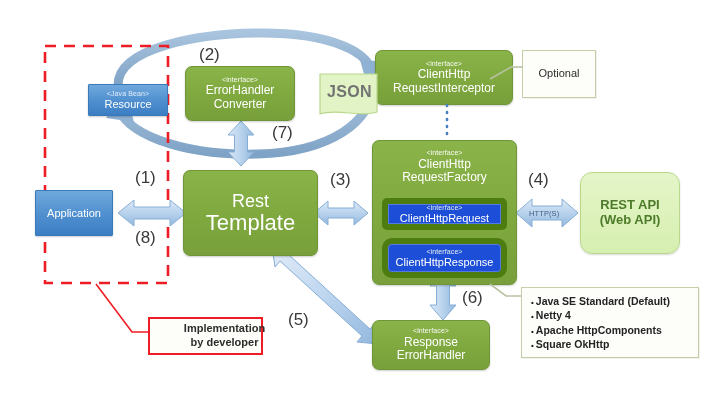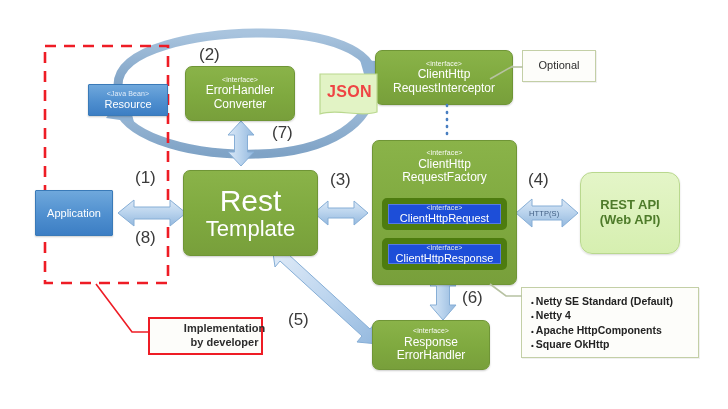--- a/index.html
+++ b/index.html
@@ -43,21 +43,21 @@
 
   .listbox{position:absolute;box-sizing:border-box;background:#fdfdfa;
            border:1px solid #c3cfa6;box-shadow:1px 1px 0 rgba(0,0,0,.06);
            padding:6px 8px 6px 9px;}
   .listbox .li{font-size:10.5px;font-weight:bold;color:#232323;line-height:1.38;
                white-space:nowrap;}
   .listbox .li::before{content:"\2022";font-size:8px;vertical-align:middle;margin-right:2px;}
 
   .step{position:absolute;font-size:17px;color:#3a3a3a;font-family:"Liberation Sans",sans-serif;}
 
-  .jsontxt{position:absolute;font-size:16px;font-weight:bold;color:#ef4444;
+  .jsontxt{position:absolute;font-size:16px;font-weight:bold;color:#737373;
            letter-spacing:.3px;}
   .httptxt{position:absolute;font-size:7.5px;color:#3f5d82;letter-spacing:.1px;}
 
   svg.layer{position:absolute;left:0;top:0;width:728px;height:409px;}
   .l-back{z-index:1}
   .l-mid{z-index:3}
   .l-front{z-index:6}
   .node,.callout,.listbox{z-index:4}
   .step,.jsontxt,.httptxt{z-index:7}
 </style>
@@ -163,60 +163,60 @@
     <path d="M 320 74 L 377 74 L 377 112 C 360 118, 338 108, 320 114 Z" fill="#e2f3c5" stroke="#b9d88e" stroke-width="1.2"></path>
   </svg>
   <span class="jsontxt" style="left:327px;top:83px;">JSON</span>
 
   <div class="node green" style="left:375px;top:50px;width:138px;height:55px;">
     <span class="iface">&lt;interface&gt;</span>
     <span class="ttl">ClientHttp</span>
     <span class="ttl">RequestInterceptor</span>
   </div>
 
-  <div class="callout olive" style="left:522px;top:50px;width:74px;height:32px;">
+  <div class="callout olive" style="left:522px;top:50px;width:74px;height:48px;">
     <span class="ctext">Optional</span>
   </div>
 
   <div class="node blue" style="left:35px;top:190px;width:78px;height:46px;">
     <span class="ttl">Application</span>
   </div>
 
   <div class="node green" style="left:183px;top:170px;width:135px;height:86px;">
-    <span class="ttl" style="font-size:30px;">Rest</span>
+    <span class="ttl" style="font-size:18px;">Rest</span>
     <span class="ttl" style="font-size:22px;">Template</span>
   </div>
 
   <div class="node green" style="left:372px;top:140px;width:145px;height:145px;justify-content:flex-start;padding-top:8px;">
     <span class="iface">&lt;interface&gt;</span>
     <span class="ttl">ClientHttp</span>
     <span class="ttl">RequestFactory</span>
   </div>
   <div class="node greenlite" style="left:382px;top:198px;width:125px;height:32px;">
     <span class="iface">&lt;interface&gt;</span>
     <span class="ttl">ClientHttpRequest</span>
   </div>
-  <div class="node greenlite" style="left:382px;top:238px;width:125px;height:32px;">
+  <div class="node greenlite" style="left:382px;top:238px;width:125px;height:40px;border-radius:10px;">
     <span class="iface">&lt;interface&gt;</span>
     <span class="ttl">ClientHttpResponse</span>
   </div>
 
   <div class="node paleapi" style="left:580px;top:172px;width:100px;height:82px;">
     <span class="ttl">REST API</span>
     <span class="ttl">(Web API)</span>
   </div>
 
   <div class="node green" style="left:372px;top:320px;width:118px;height:50px;">
     <span class="iface">&lt;interface&gt;</span>
     <span class="ttl">Response</span>
     <span class="ttl">ErrorHandler</span>
   </div>
 
   <div class="listbox" style="left:521px;top:287px;width:178px;height:71px;">
-    <div class="li">Netty SE Standard (Default)</div>
+    <div class="li">Java SE Standard (Default)</div>
     <div class="li">Netty 4</div>
     <div class="li">Apache HttpComponents</div>
     <div class="li">Square OkHttp</div>
   </div>
 
   <div class="callout redbox" style="left:148px;top:317px;width:115px;height:38px;flex-direction:column;">
     <span class="ctext">Implementation</span>
     <span class="ctext">by developer</span>
   </div>
 

